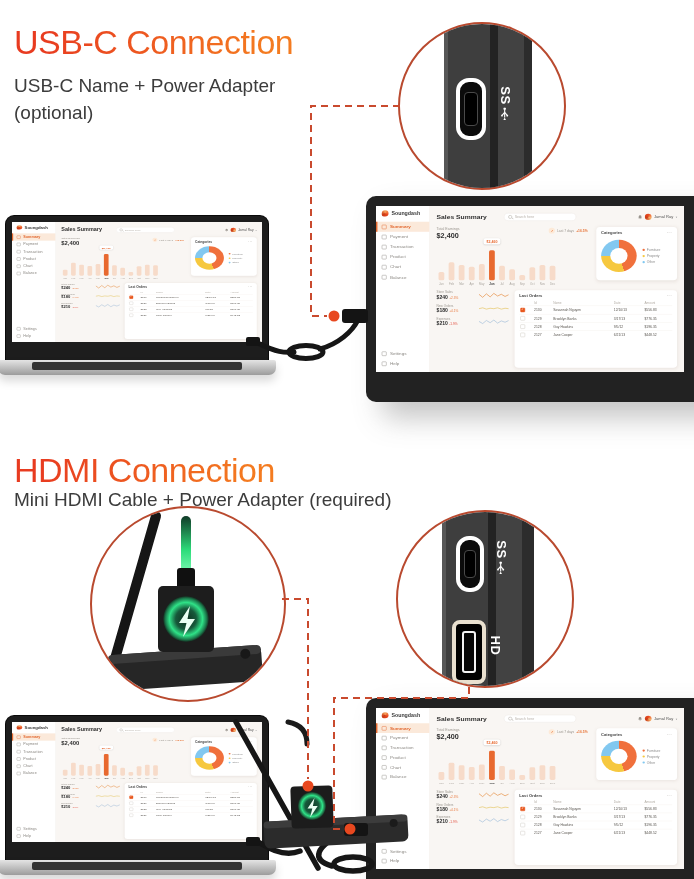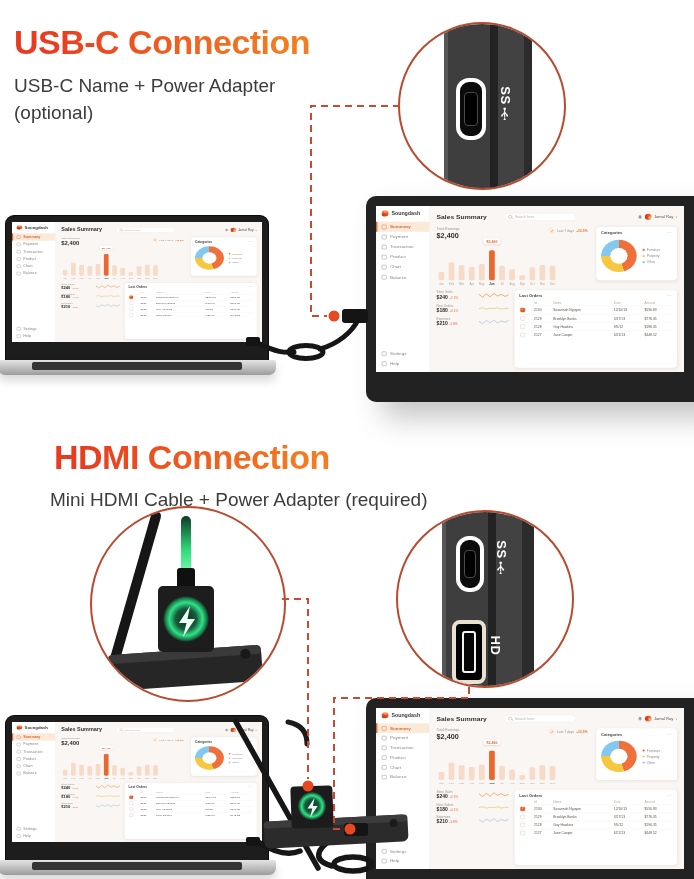--- a/index.html
+++ b/index.html
@@ -1,27 +1,27 @@
 <!DOCTYPE html>
 <html><head>
 <meta charset="utf-8">
 <style>
   html,body{margin:0;padding:0;}
   body{width:694px;height:879px;position:relative;overflow:hidden;background:#fff;
        font-family:"Liberation Sans",sans-serif;}
 
   
-  .sec-title{position:absolute;left:14px;font-size:34px;font-weight:700;letter-spacing:-.5px;
+  .sec-title{position:absolute;left:14px;font-size:34px;font-weight:400;letter-spacing:-.5px;
     background:linear-gradient(100deg,#e83b20 10%,#f47b20 90%);
     -webkit-background-clip:text;background-clip:text;color:transparent;}
   #title1{top:0;}
-  #title2{top:415px;margin-left:40px;}
+  #title2{top:428px;}
   .sec-sub{position:absolute;left:14px;font-size:19px;color:#3c3c3c;line-height:1.4;}
   #sub1{top:54px;width:280px;}
-  #sub2{top:468px;width:560px;margin-left:36px;}
+  #sub2{top:468px;width:560px;}
 
   
   .callout{position:absolute;border:2px solid #b94a2f;border-radius:50%;background:#fff;
     overflow:hidden;z-index:5;}
   #callout1{left:398px;top:22px;width:164px;height:164px;}
   #callout2{left:90px;top:506px;width:192px;height:192px;}
   #callout3{left:396px;top:510px;width:174px;height:174px;}
   .edge-band{position:absolute;top:-6px;bottom:-6px;
     background:linear-gradient(90deg,#575757 0 4px,#3e3e3e 4px 46px,#232323 46px 54px,#424242 54px 80px,#2c2c2c 80px 100%);}
   #callout1 .edge-band{left:44px;width:88px;}

